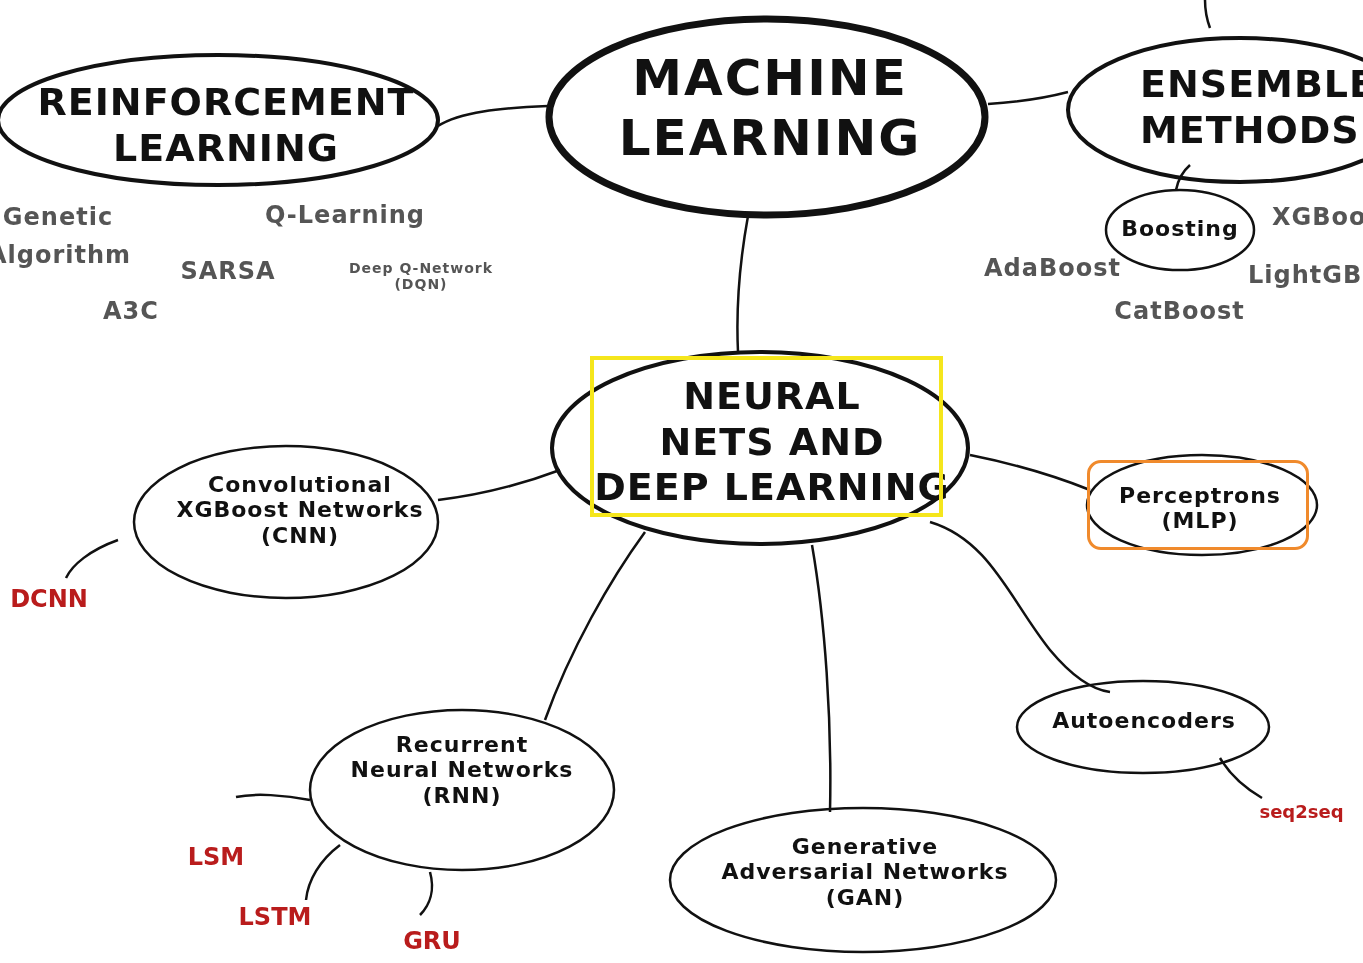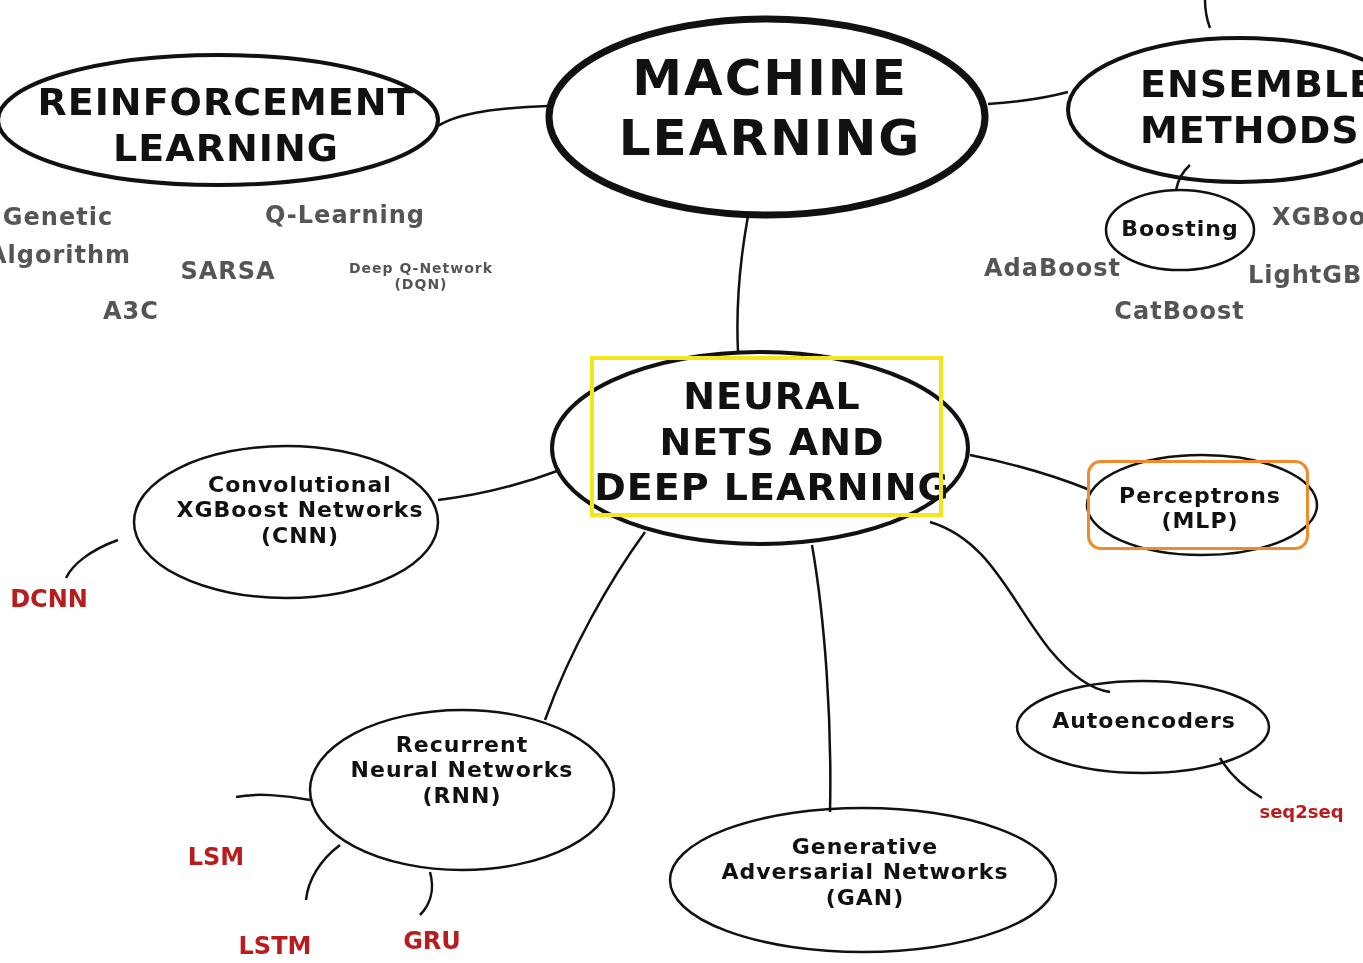--- a/index.html
+++ b/index.html
@@ -82,21 +82,21 @@
 <div class="node leaf" style="left:4px;top:586px;width:90px;">DCNN</div>
 
 <div class="node sub" style="left:1092px;top:483px;width:216px;">Perceptrons
 (MLP)</div>
 <div class="hl-orange" style="left:1087px;top:460px;width:222px;height:90px;"></div>
 
 <div class="node sub" style="left:312px;top:732px;width:300px;">Recurrent
 Neural Networks
 (RNN)</div>
 <div class="node leaf" style="left:156px;top:844px;width:70px;margin-left:25px;">LSM</div>
-<div class="node leaf" style="left:230px;top:904px;width:90px;margin-top:29px;">LSTM</div>
+<div class="node leaf" style="left:230px;top:904px;width:90px;">LSTM</div>
 <div class="node leaf" style="left:392px;top:928px;width:80px;">GRU</div>
 
 <div class="node sub" style="left:680px;top:834px;width:370px;">Generative
 Adversarial Networks
 (GAN)</div>
 
 <div class="node sub" style="left:1024px;top:708px;width:240px;">Autoencoders</div>
 <div class="node leaf" style="left:1244px;top:802px;width:115px;font-size:18px;">seq2seq</div>
 
 </body></html>

